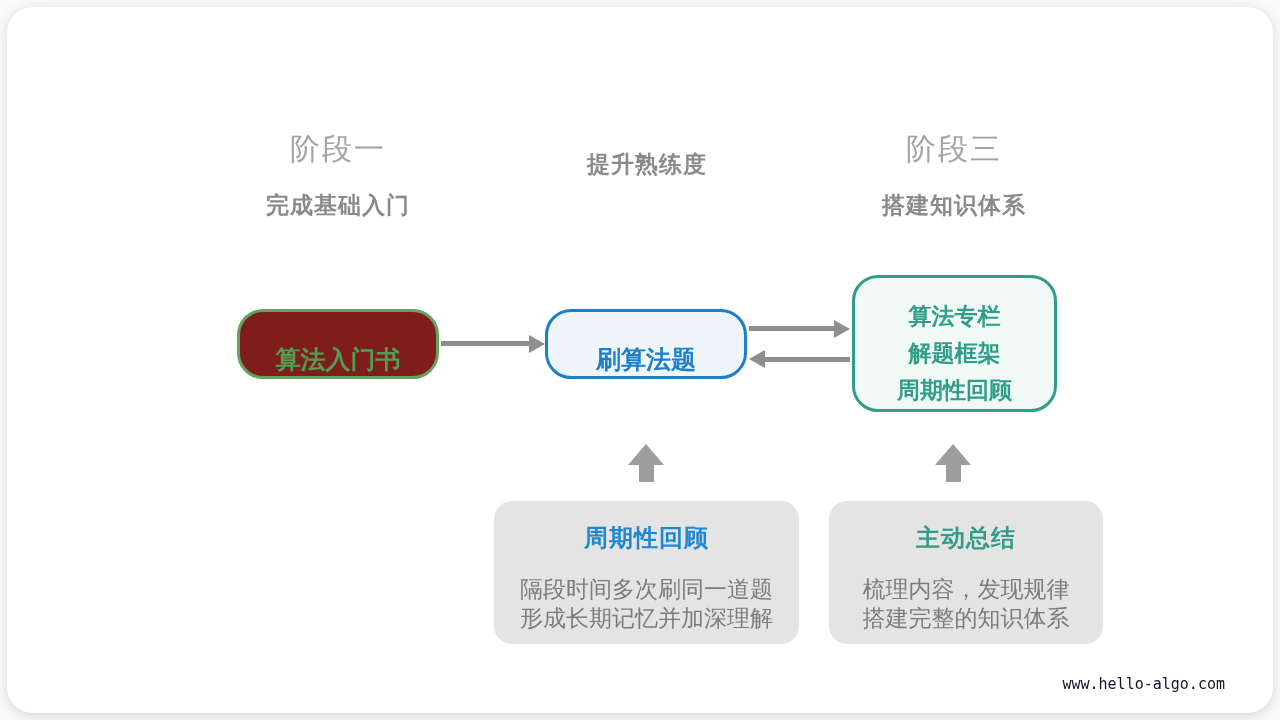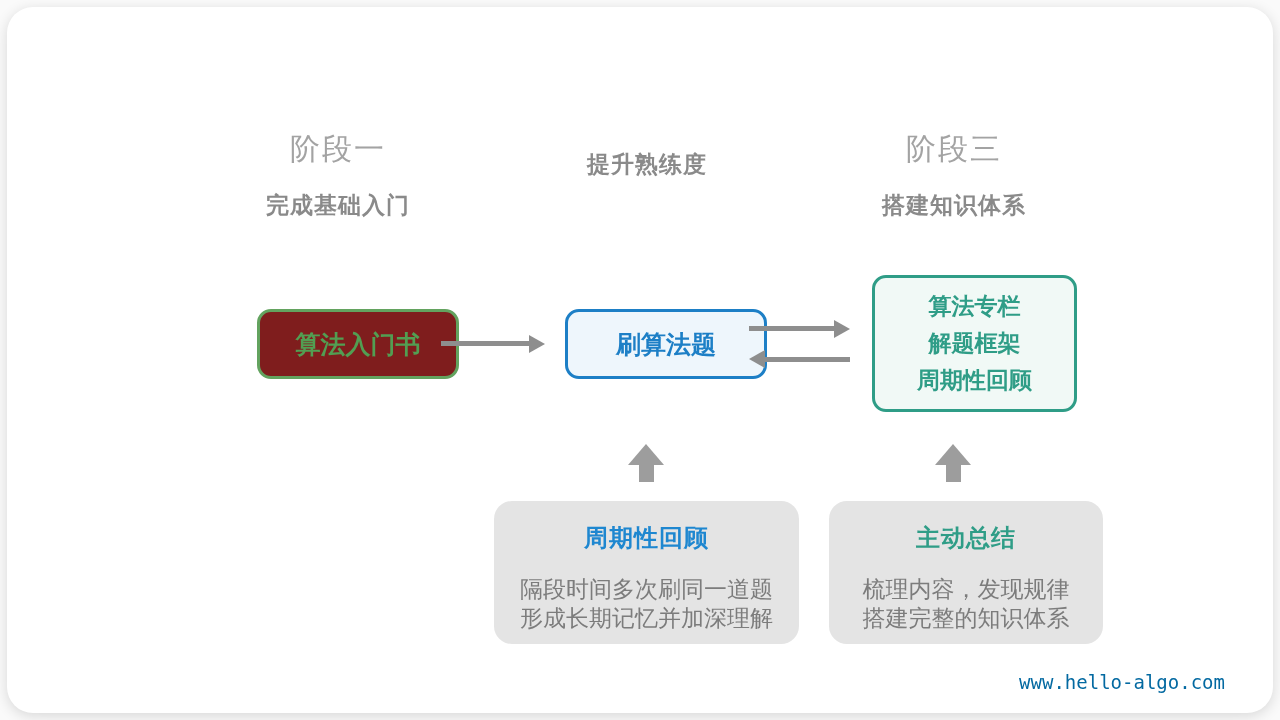--- a/index.html
+++ b/index.html
@@ -37,28 +37,27 @@
     color: #8a8a8a;
     letter-spacing: 1px;
   }
   #stage-1 { left: 171px; }
   #stage-2 { left: 480px; }
   #stage-3 { left: 787px; }
 
   
   .node {
     position: absolute;
-    border-radius: 14px;
+    border-radius: 26px;
     display: flex;
     flex-direction: column;
     align-items: center;
-    justify-content: center;
+    justify-content: flex-end;
     text-align: center;
     font-weight: bold;
-    margin-left: 20px;
   }
   #node-book {
     left: 230px; top: 302px; width: 202px; height: 70px;
     border: 3px solid #63a35f;
     background: #7f1d1d;
     color: #529e52;
     font-size: 25px;
   }
   #node-practice {
     left: 538px; top: 302px; width: 202px; height: 70px;
@@ -133,22 +132,22 @@
     font-size: 23px;
     line-height: 29px;
     color: #7c7c7c;
   }
 
   
   .watermark {
     position: absolute;
     right: 48px; bottom: 20px;
     font-family: "DejaVu Sans Mono", "Liberation Mono", monospace;
-    font-size: 19px;
-    color: #0369a1;
+    font-size: 15px;
+    color: #0f172a;
   }
 </style>
 </head>
 <body>
 
 <div class="card">
 
   <div class="stage" id="stage-1">
     <div class="stage-label">阶段一</div>
     <div class="stage-subtitle">完成基础入门</div>

